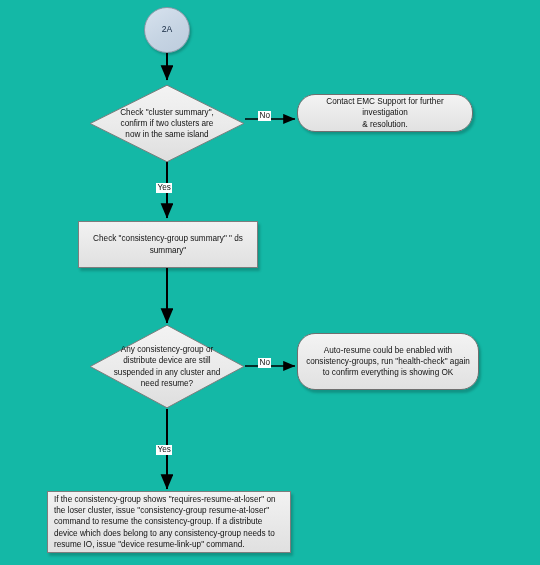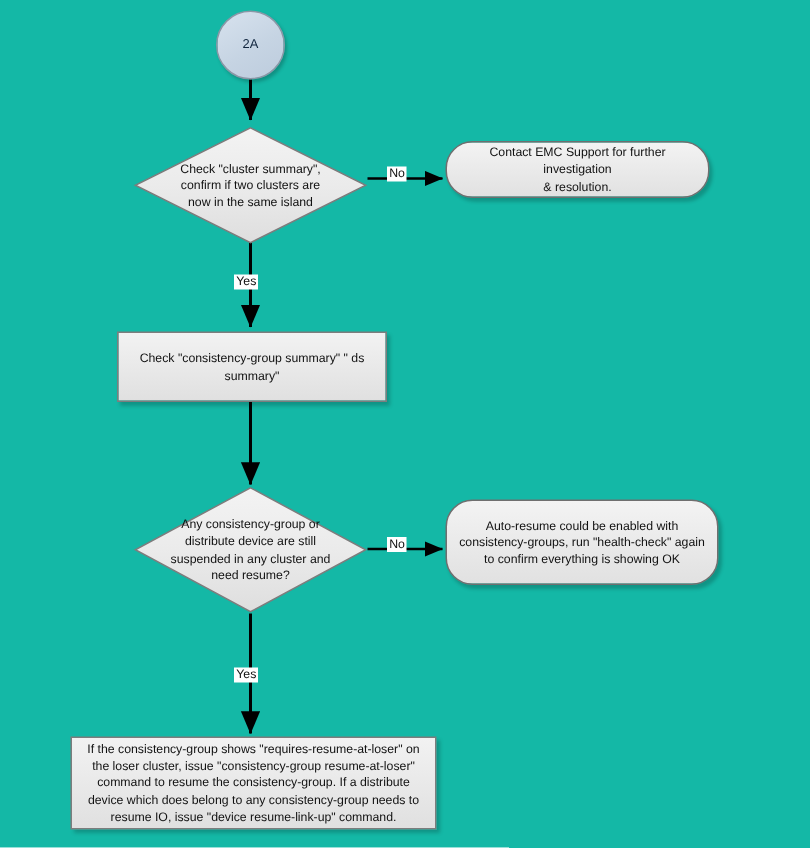--- a/index.html
+++ b/index.html
@@ -92,21 +92,21 @@
   .edge-label {
     position: absolute;
     font-size: 8.2px;
     color: #111111;
     background: #ffffff;
     padding: 0 1.5px;
     line-height: 10px;
     white-space: nowrap;
   }
 
-  .left-align .txt { text-align: center; padding: 0 6px; }
+  .left-align .txt { text-align: left; padding: 0 6px; }
 </style>
 </head>
 <body>
 
 <div id="canvas">
 
   <svg id="edges" viewBox="0 0 540 565" width="540" height="565">
     <defs>
       <marker id="arrow" markerWidth="9" markerHeight="9" refX="7.4" refY="3.2" orient="auto" markerUnits="strokeWidth">
         <path d="M0,0 L0,6.4 L7.6,3.2 z" fill="#000000"></path>

